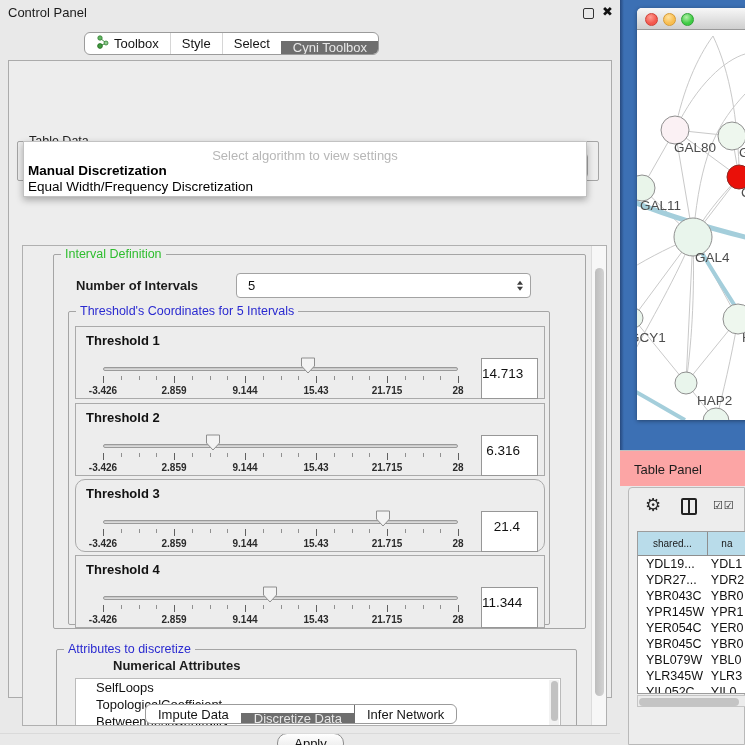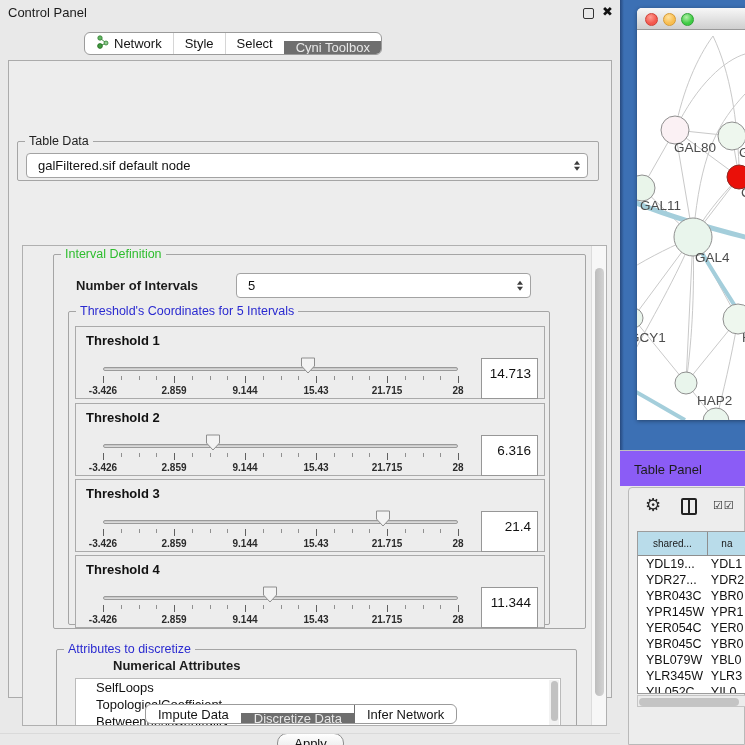--- a/index.html
+++ b/index.html
@@ -62,21 +62,21 @@
   .th-label { position:absolute; left:10px; top:6px; font-weight:bold; font-size:13px; color:#111; }
   .slider-zone { position:absolute; left:27px; top:0; width:355px; height:73px; }
   .track { position:absolute; left:0; top:40px; width:355px; height:4px; border:1px solid #9a9a9a;
     border-radius:3px; background:linear-gradient(#c2c2c2,#e2e2e2); }
   .thumb { position:absolute; top:30px; transform:translateX(-50%); }
   .ticks { position:absolute; left:0; top:49px; width:355px; height:22px; }
   .tick { position:absolute; top:0; width:1px; height:4px; background:#909090; }
   .tick.major { height:7px; background:#606060; }
   .tick-label { position:absolute; top:9px; transform:translateX(-50%); font-size:10px; font-weight:bold; color:#2b2b2b; white-space:nowrap; }
   .value-box { position:absolute; left:405px; top:31px; width:57px; height:41px; background:#fff;
-    border:1px solid #979797; font-size:13.5px; color:#111; text-align:right; line-height:29px; padding-right:6px; }
+    border:1px solid #979797; font-size:13.5px; color:#111; text-align:right; line-height:29px; padding-right:17px; }
 
   .attr-list { position:absolute; background:#ffffff; border:1px solid #bbb; overflow:hidden; }
   .attr-item { font-size:13px; color:#111; line-height:17px; padding-left:20px; white-space:nowrap; }
   .attr-vsb { position:absolute; right:1px; top:1px; width:10px; height:95%; background:#f2f2f2; }
   .attr-vsb i { position:absolute; left:1.5px; top:1px; width:7px; height:40px; background:#c2c2c2; border-radius:4px; display:block; }
 
   .apply-btn { position:absolute; left:268px; top:672px; width:67px; height:21px;
     border:1px solid #8e8e8e; border-radius:10px; background:linear-gradient(#ffffff,#e6e6e6);
     font-size:13px; color:#111; text-align:center; line-height:19px; }
 
@@ -91,21 +91,21 @@
     background:linear-gradient(#f7f7f7,#cfcfcf); border-bottom:1px solid #999; }
   .traffic { position:absolute; top:4.5px; width:13px; height:13px; border-radius:50%; }
   .tl-red { left:8px; background:radial-gradient(circle at 40% 30%, #ff9d92, var(--traffic_red,#f3584e) 60%); border:1px solid #ce4238; }
   .tl-yellow { left:26px; background:radial-gradient(circle at 40% 30%, #ffe2a0, var(--traffic_yellow,#f8bd4f) 60%); border:1px solid #d59a36; }
   .tl-green { left:44px; background:radial-gradient(circle at 40% 30%, #b4f0a8, var(--traffic_green,#3ecb44) 60%); border:1px solid #2fa135; }
   .net-canvas { position:absolute; left:0; top:22px; width:108px; height:390px; background:#fff; overflow:hidden; }
   .net-canvas svg { display:block; }
   .edge-thin { fill:none; stroke:#c9c9c9; stroke-width:1; }
   .edge-teal { fill:none; stroke:var(--edge_teal,#a4cedb); }
 
-  .tp-header { left:620px; top:450px; width:125px; height:36px; background:#8b5cf6; border-top:1px solid #c0c0c0; }
+  .tp-header { left:620px; top:450px; width:125px; height:36px; background:#fca5a5; border-top:1px solid #c0c0c0; }
   .tp-header .t { position:absolute; left:14px; top:11px; font-size:13px; color:#1d1d1d; }
   .table-panel { left:628px; top:487px; width:117px; height:258px; background:#ededed;
     border:1px solid #b9b9b9; border-radius:4px 0 0 0; }
   .tp-gear { position:absolute; left:16px; top:8px; font-size:18px; color:#272727; line-height:18px; }
   .tp-columns { position:absolute; left:52px; top:10px; width:16px; height:17px; border:2px solid #222; border-radius:2px; }
   .tp-columns::before { content:""; position:absolute; left:5px; top:0; width:2px; height:13px; background:#222; }
   .tp-checks { position:absolute; left:84px; top:11px; font-size:11px; color:#222; letter-spacing:1px; }
   .tp-table { position:absolute; left:8px; top:43px; width:109px; height:163px; background:#fff; border:1px solid #9c9c9c; border-right:none; overflow:hidden; }
   .tp-headrow { display:flex; height:24px; }
   .tp-hcell { background:var(--header_blue,#b9dcea); border-right:1px solid #8e8e8e; border-bottom:1px solid #8e8e8e;
@@ -132,21 +132,21 @@
     <div class="tab">
       <span>
         <svg width="13" height="14" viewBox="0 0 13 14">
           <line x1="4" y1="3" x2="10" y2="8" stroke="#3f8c3f" stroke-width="1"></line>
           <line x1="10" y1="8" x2="4" y2="11" stroke="#3f8c3f" stroke-width="1"></line>
           <circle cx="4" cy="3" r="2.2" fill="#63b563" stroke="#2f7d2f" stroke-width="0.8"></circle>
           <circle cx="10" cy="8" r="2" fill="#8fcb8f" stroke="#2f7d2f" stroke-width="0.8"></circle>
           <circle cx="4" cy="11" r="2.4" fill="#3f9c3f" stroke="#24641f" stroke-width="0.8"></circle>
         </svg>
       </span>
-      <span>Network</span>
+      <span>Toolbox</span>
     </div>
     <div class="tab">
         <span>Style</span>
       </div>
     <div class="tab">
         <span>Select</span>
       </div>
     <div class="tab active">
         <span>Cyni Toolbox</span>
       </div>
@@ -159,20 +159,25 @@
       <div class="group-title gt-dark">Table Data</div>
       <div class="combo" style="left:8px; top:11px; width:562px; height:25px;">
         <span>galFiltered.sif default node</span>
         <span class="spin">
             <i class="up"></i>
             <i class="dn"></i>
           </span>
       </div>
     </div>
 
+    <div class="popup">
+      <div class="placeholder">Select algorithm to view settings</div>
+      <div class="opt opt0">Manual Discretization</div>
+      <div class="opt opt1">Equal Width/Frequency Discretization</div>
+    </div>
 
     <div class="scrollpane">
 
       <div class="group" style="left:30px; top:8px; width:533px; height:375px;">
         <div class="group-title gt-green">Interval Definition</div>
 
         <div style="position:absolute; left:22px; top:23px; font-weight:bold; font-size:13px;">Number of Intervals</div>
         <div class="combo" style="left:182px; top:18px; width:295px; height:25px;">
           <span>5</span>
           <span class="spin">
@@ -261,21 +266,21 @@
                 </div>
               <div class="thumb" style="left: 30.9998%;">
                 <svg width="16" height="17">
                     <path d="M1.5,1 h13 v8 l-6.5,7 l-6.5,-7 z" fill="#f3f3f3" stroke="#8e8e8e"></path>
                   </svg>
               </div>
             </div>
             <div class="value-box">6.316</div>
           </div>
 
-          <div class="threshold-panel" style="top:167px;">
+          <div class="threshold-panel" style="top:167px;border-radius:10px;">
             <div class="th-label">Threshold 3</div>
             <div class="slider-zone">
               <div class="track"></div>
               <div class="ticks">
                   <div class="tick major" style="left: 0%;"></div>
                   <div class="tick-label" style="left: 0%;">-3.426</div>
                   <div class="tick" style="left: 5%;"></div>
                   <div class="tick" style="left: 10%;"></div>
                   <div class="tick" style="left: 15%;"></div>
                   <div class="tick major" style="left: 20%;"></div>

